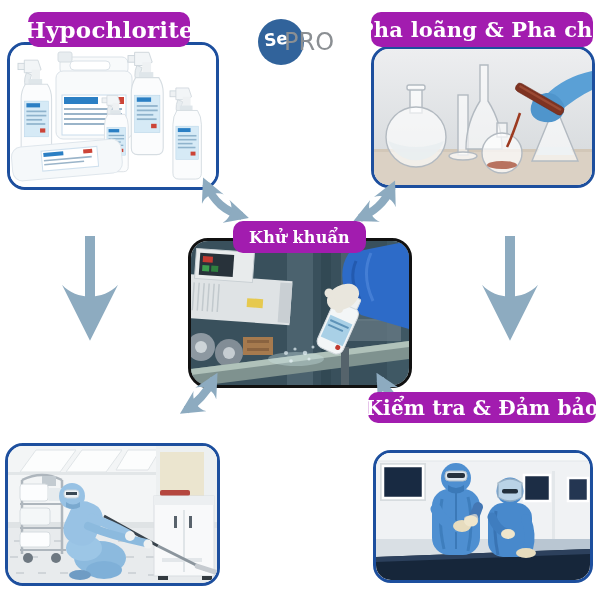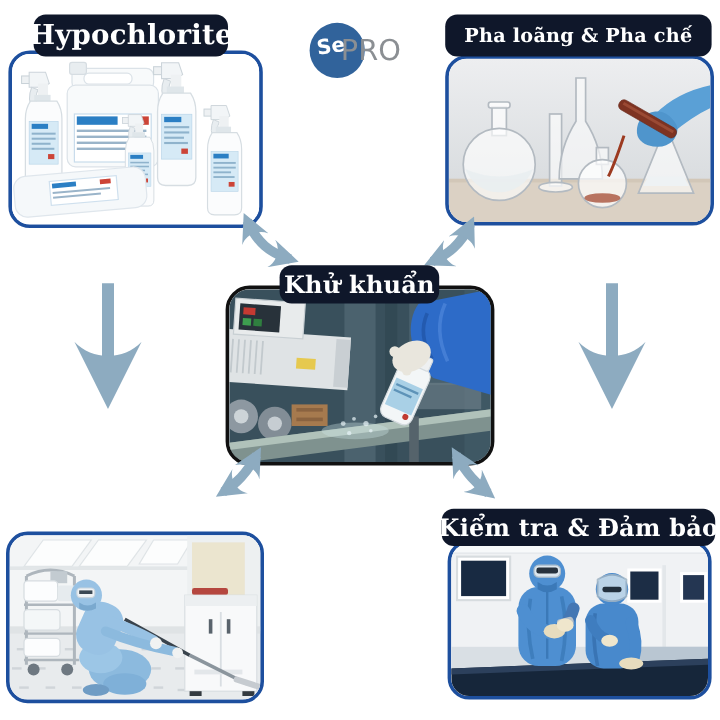--- a/index.html
+++ b/index.html
@@ -2,21 +2,21 @@
 <html><head>
 <meta charset="utf-8">
 <style>
   html,body{margin:0;padding:0;background:#ffffff;}
   #stage{position:relative;width:600px;height:600px;background:#ffffff;overflow:hidden;
          font-family:"DejaVu Serif", serif;}
   .photo{position:absolute;border:3px solid #1d4f9e;border-radius:18px;background:#ffffff;
          overflow:hidden;box-sizing:border-box;z-index:2;}
   .photo svg{display:block;width:100%;height:100%;}
   .photo.center{border-color:#111111;border-radius:20px;}
-  .node-label{position:absolute;background:#0f172a;color:#ffffff;border-radius:10px;
+  .node-label{position:absolute;background:#a21caf;color:#ffffff;border-radius:10px;
         display:flex;align-items:center;justify-content:center;font-weight:bold;
         white-space:nowrap;z-index:6;letter-spacing:.2px;}
   #connectors{position:absolute;left:0;top:0;z-index:5;pointer-events:none;}
   #logo{position:absolute;left:254px;top:16px;width:110px;height:52px;z-index:4;}
   #logo .circle{position:absolute;left:4px;top:3px;width:46px;height:46px;border-radius:50%;
         background:#31639b;}
   #logo .se{position:absolute;left:10px;top:13px;color:#ffffff;font-weight:bold;
         font-family:"DejaVu Sans",sans-serif;font-size:17px;transform:rotate(-8deg);z-index:2;}
   #logo .pro{position:absolute;left:30px;top:12px;color:#8b8f93;font-weight:normal;
         font-family:"DejaVu Sans",sans-serif;font-size:24px;letter-spacing:0px;z-index:2;}
@@ -26,23 +26,23 @@
 
 <div id="stage">
 
   <div id="logo">
     <div class="circle"></div>
     <span class="se">Se</span>
     <span class="pro">PRO</span>
   </div>
 
   <div class="node-label" style="left:28px;top:12px;width:162px;height:35px;font-size:23px;">Hypochlorite</div>
-  <div class="node-label" style="left:371px;top:12px;width:222px;height:35px;font-size:16px;">Pha loãng &amp; Pha chế</div>
-  <div class="node-label" style="left:233px;top:221px;width:133px;height:32px;font-size:20px;">Khử khuẩn</div>
-  <div class="node-label" style="left:368px;top:424px;width:228px;height:31px;font-size:20px;">Kiểm tra &amp; Đảm bảo</div>
+  <div class="node-label" style="left:371px;top:12px;width:222px;height:35px;font-size:21px;">Pha loãng &amp; Pha chế</div>
+  <div class="node-label" style="left:233px;top:221px;width:133px;height:32px;font-size:16px;">Khử khuẩn</div>
+  <div class="node-label" style="left:368px;top:392px;width:228px;height:31px;font-size:20px;">Kiểm tra &amp; Đảm bảo</div>
 
   <div class="photo" style="left:7px;top:42px;width:212px;height:148px;">
     <svg viewBox="0 0 206 142" preserveAspectRatio="none">
       <defs>
         <g id="bottle">
           <rect x="0" y="6" width="8" height="6" fill="#eef1f3" stroke="#c9d2d8" stroke-width=".8"></rect>
           <path d="M6,3 h13 l3,9 l-5,3 h-11 z" fill="#f2f5f7" stroke="#ccd4da" stroke-width=".8"></path>
           <path d="M8,15 q-4,10 1,17 l4,-2 q-3,-7 0,-13 z" fill="#e8edf0" stroke="#ccd4da" stroke-width=".8"></path>
           <rect x="13" y="12" width="8" height="10" fill="#eef1f3"></rect>
           <rect x="10" y="21" width="13" height="5" fill="#dfe6ea"></rect>

